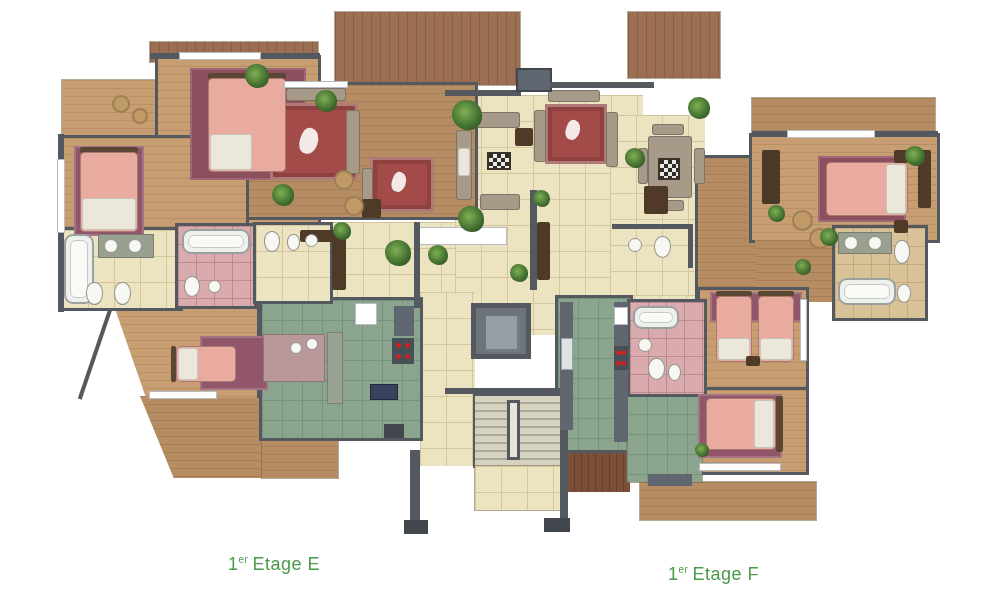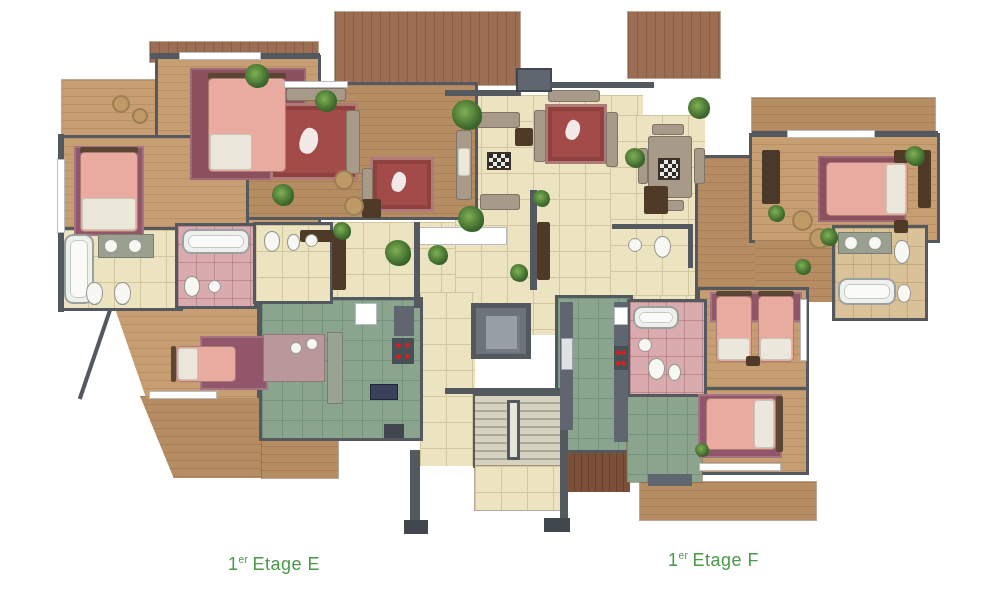--- a/index.html
+++ b/index.html
@@ -263,15 +263,15 @@
   <div class="r plant" style="left:533px;top:190px;width:17px;height:17px"></div>
   <div class="r plant" style="left:625px;top:148px;width:20px;height:20px"></div>
   <div class="r plant" style="left:688px;top:97px;width:22px;height:22px"></div>
   <div class="r plant" style="left:768px;top:205px;width:17px;height:17px"></div>
   <div class="r plant" style="left:795px;top:259px;width:16px;height:16px"></div>
   <div class="r plant" style="left:820px;top:228px;width:18px;height:18px"></div>
   <div class="r plant" style="left:905px;top:146px;width:20px;height:20px"></div>
   <div class="r plant" style="left:695px;top:443px;width:14px;height:14px"></div>
 
   <div class="lbl" style="left:228px;top:554px"><span>1</span><sup>er</sup><span>Etage E</span></div>
-  <div class="lbl" style="left:668px;top:550px"><span>1</span><sup>er</sup><span>Etage F</span></div>
+  <div class="lbl" style="left:668px;top:564px"><span>1</span><sup>er</sup><span>Etage F</span></div>
 
 </div>
 
 </body></html>

